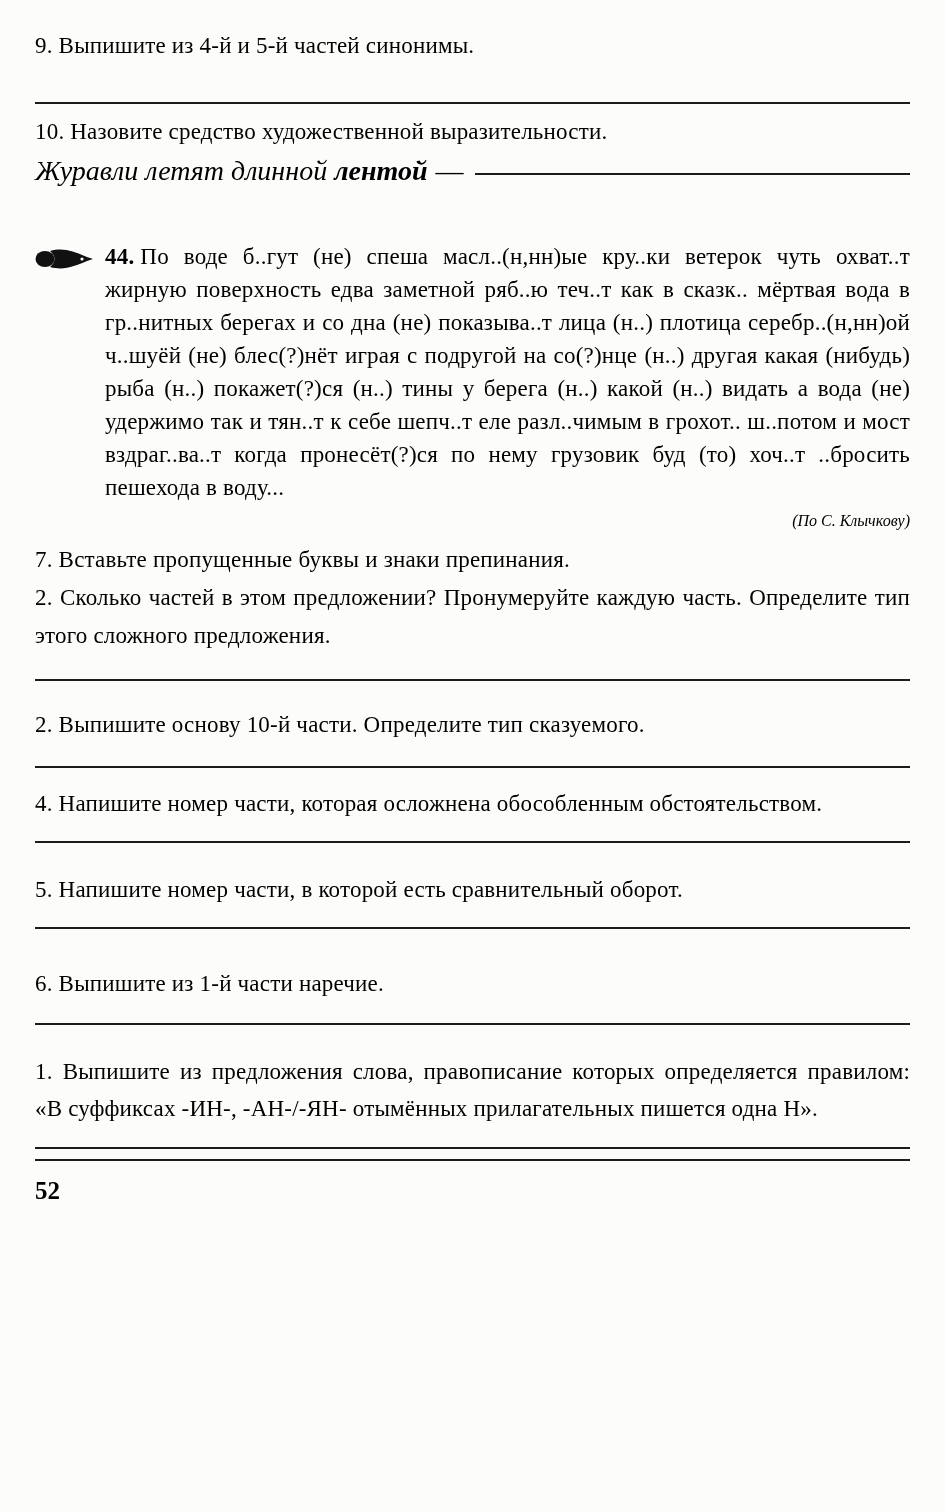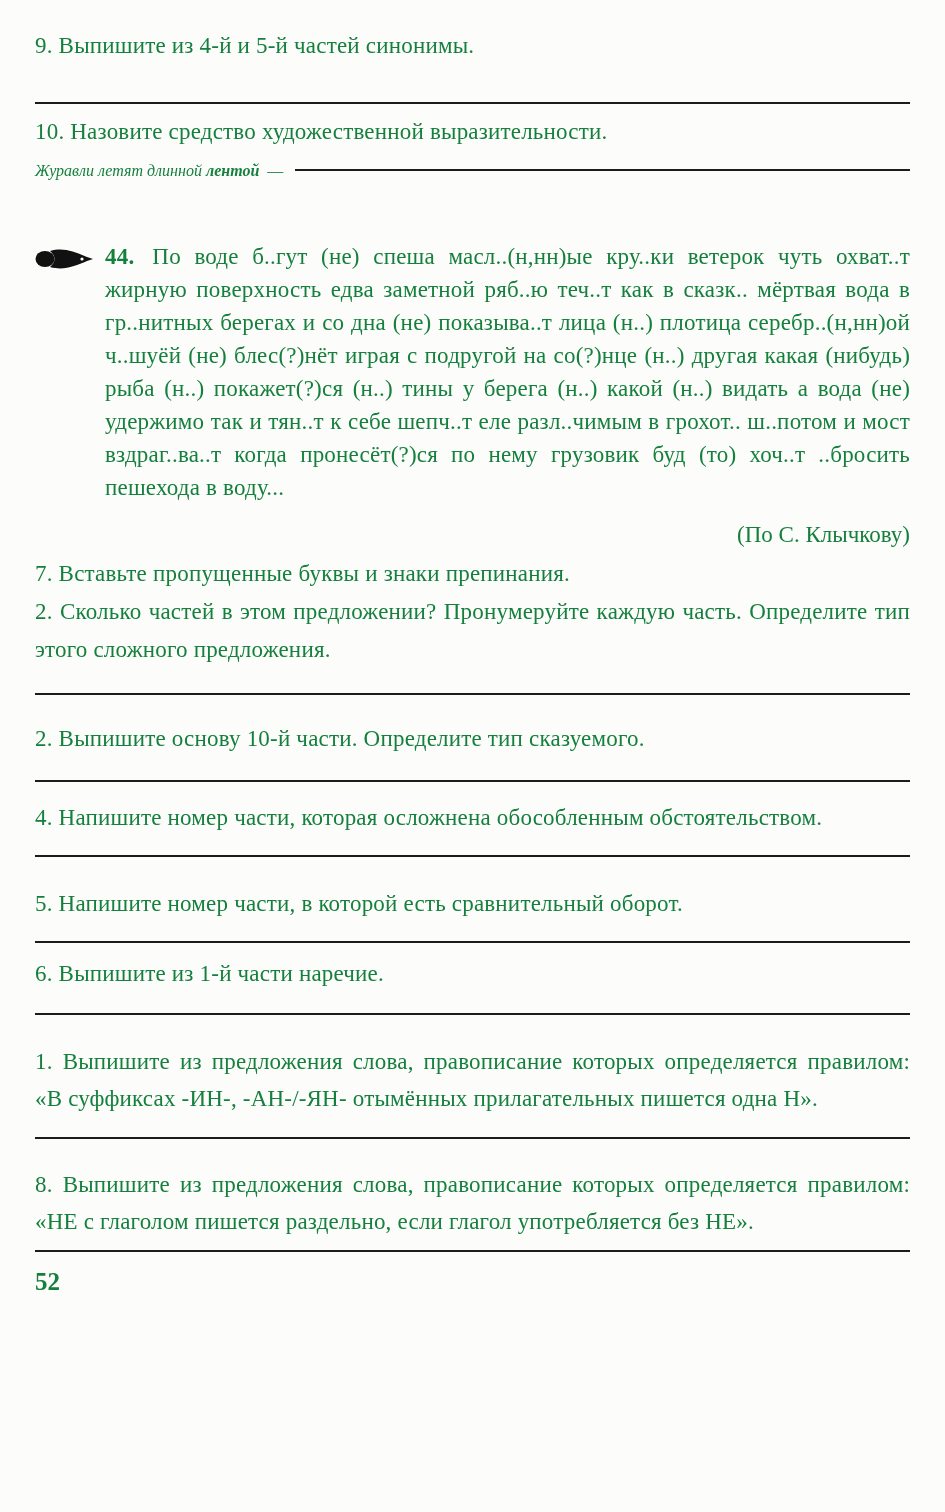--- a/index.html
+++ b/index.html
@@ -7,21 +7,21 @@
     padding: 0;
     background: #e8e8e6;
   }
   .page {
     position: relative;
     width: 945px;
     height: 1512px;
     margin: 0 auto;
     background: #fcfcfa;
     font-family: "Liberation Serif", "DejaVu Serif", serif;
-    color: #15803d;
+    color: #000000;
     overflow: hidden;
     box-sizing: border-box;
   }
   .content {
     padding: 30px 35px 0 35px;
   }
   .q-line {
     font-size: 23px;
     line-height: 32px;
     letter-spacing: 0.2px;
@@ -31,21 +31,21 @@
     border-top: 2px solid #1c1c1c;
     height: 0;
     margin: 0;
   }
   .rule-1 { margin-top: 40px; }
   .q10 { margin-top: 12px; }
   .quote-row {
     margin-top: 6px;
     display: flex;
     align-items: baseline;
-    font-size: 16px;
+    font-size: 28px;
     line-height: 34px;
   }
   .italic { font-style: italic; }
   .bold-italic { font-style: italic; font-weight: bold; }
   .quote-dash { margin-left: 8px; }
   .fill-line {
     flex: 1 1 auto;
     border-bottom: 2px solid #1c1c1c;
     margin-left: 12px;
     transform: translateY(-5px);
@@ -59,43 +59,44 @@
     flex: 0 0 70px;
     padding-top: 4px;
   }
   .exercise-text {
     flex: 1 1 auto;
     font-size: 23px;
     line-height: 33px;
     text-align: justify;
     letter-spacing: 0.2px;
   }
-  .ex-num { font-weight: bold; margin-right: 18px; }
+  .ex-num { font-weight: bold; margin-right: 6px; }
   .attribution {
     text-align: right;
-    font-size: 23px;
+    font-size: 16px;
     line-height: 33px;
-    margin-top: 14px;
+    font-style: italic;
+    margin-top: 0;
   }
   .task {
     font-size: 23px;
     line-height: 38px;
     text-align: justify;
     letter-spacing: 0.2px;
   }
   .task-1 { margin-top: 4px; }
   .task-2 { margin-top: 0px; }
   .rule-2 { margin-top: 24px; }
   .task-3 { margin-top: 25px; }
   .rule-3 { margin-top: 22px; }
   .task-4 { margin-top: 17px; }
   .rule-4 { margin-top: 18px; }
   .task-5 { margin-top: 28px; }
   .rule-5 { margin-top: 18px; }
-  .task-6 { margin-top: 12px; }
+  .task-6 { margin-top: 36px; }
   .rule-6 { margin-top: 20px; }
   .task-7 { margin-top: 28px; line-height: 37px; }
   .rule-7 { margin-top: 20px; }
   .task-8 { margin-top: 27px; line-height: 37px; }
   .rule-8 { margin-top: 10px; }
   .page-number {
     margin-top: 16px;
     font-size: 25px;
     font-weight: bold;
   }
@@ -171,22 +172,19 @@
     </div>
 
     <div class="rule rule-6"></div>
 
     <div class="task task-7">
       <span>1. Выпишите из предложения слова, правописание которых определяется правилом: «В суффиксах -ИН-, -АН-/-ЯН- отымённых прилагательных пишется одна Н».</span>
     </div>
 
     <div class="rule rule-7"></div>
 
-    <div class="task task-8">
-      <span>8. Выпишите из предложения слова, правописание которых определяется правилом: «НЕ с глаголом пишется раздельно, если глагол употребляется без НЕ».</span>
-    </div>
 
     <div class="rule rule-8"></div>
 
     <div class="page-number">52</div>
 
   </div>
 </div>
 
 </body></html>

